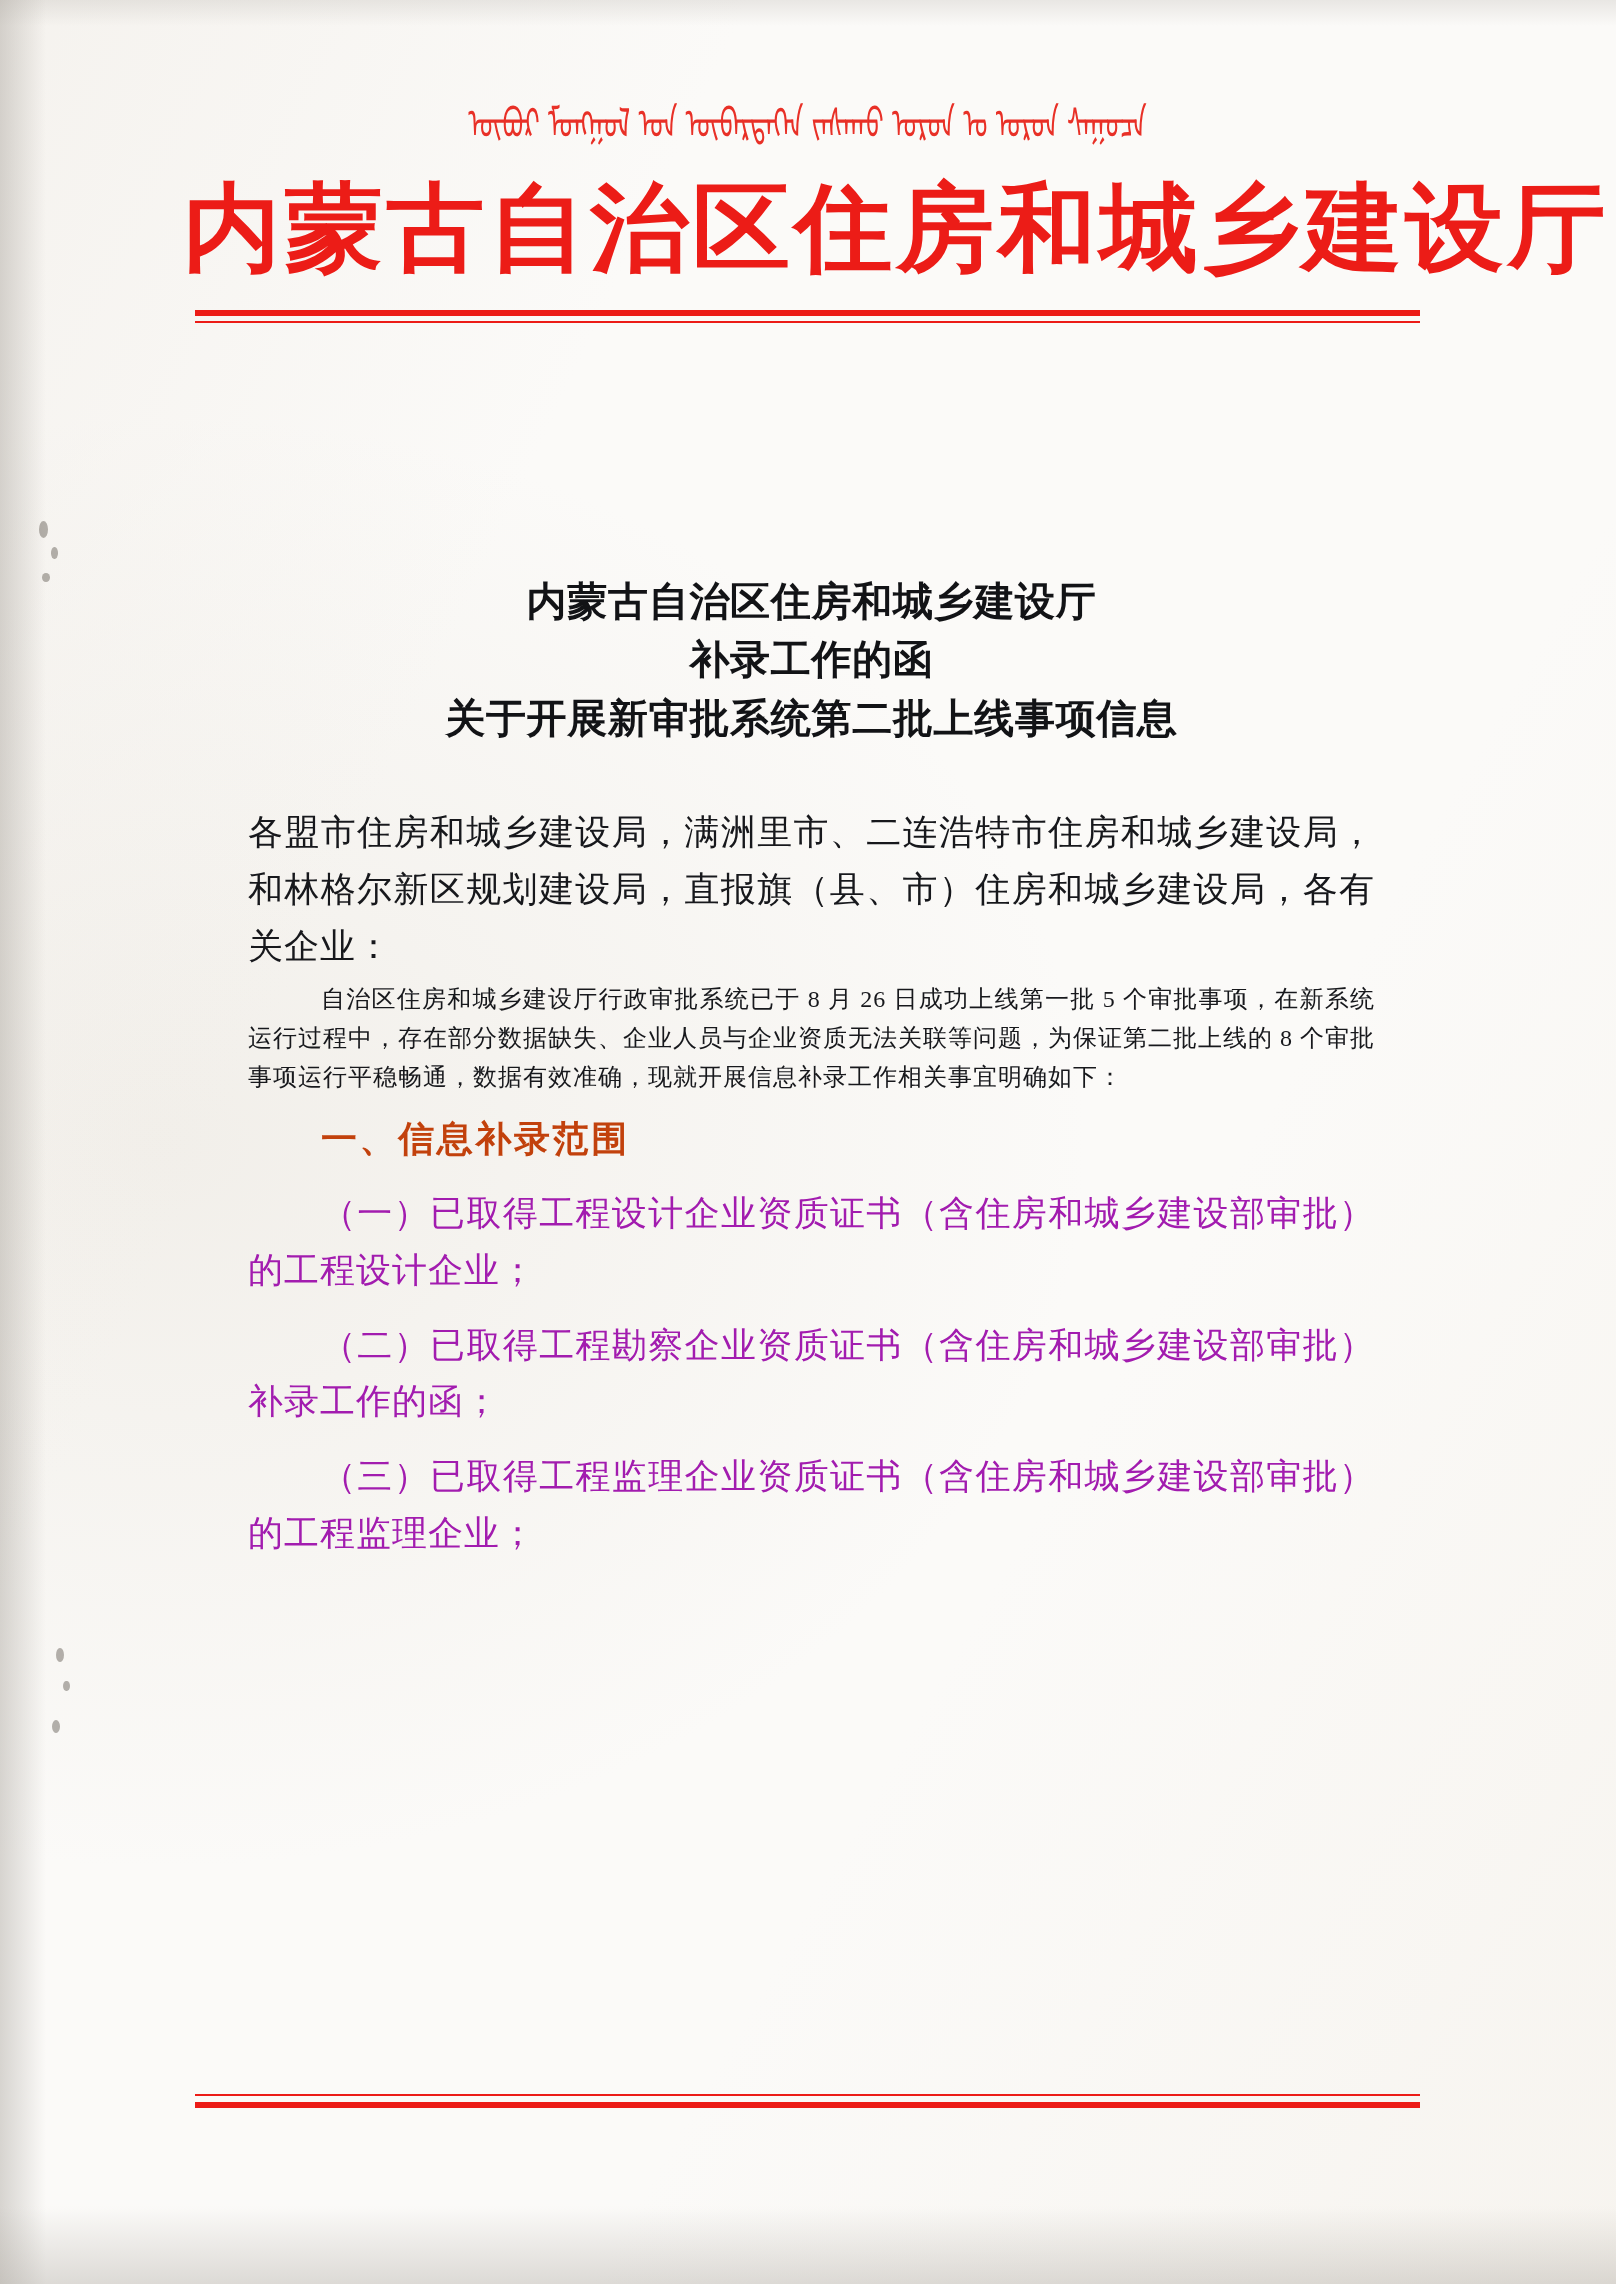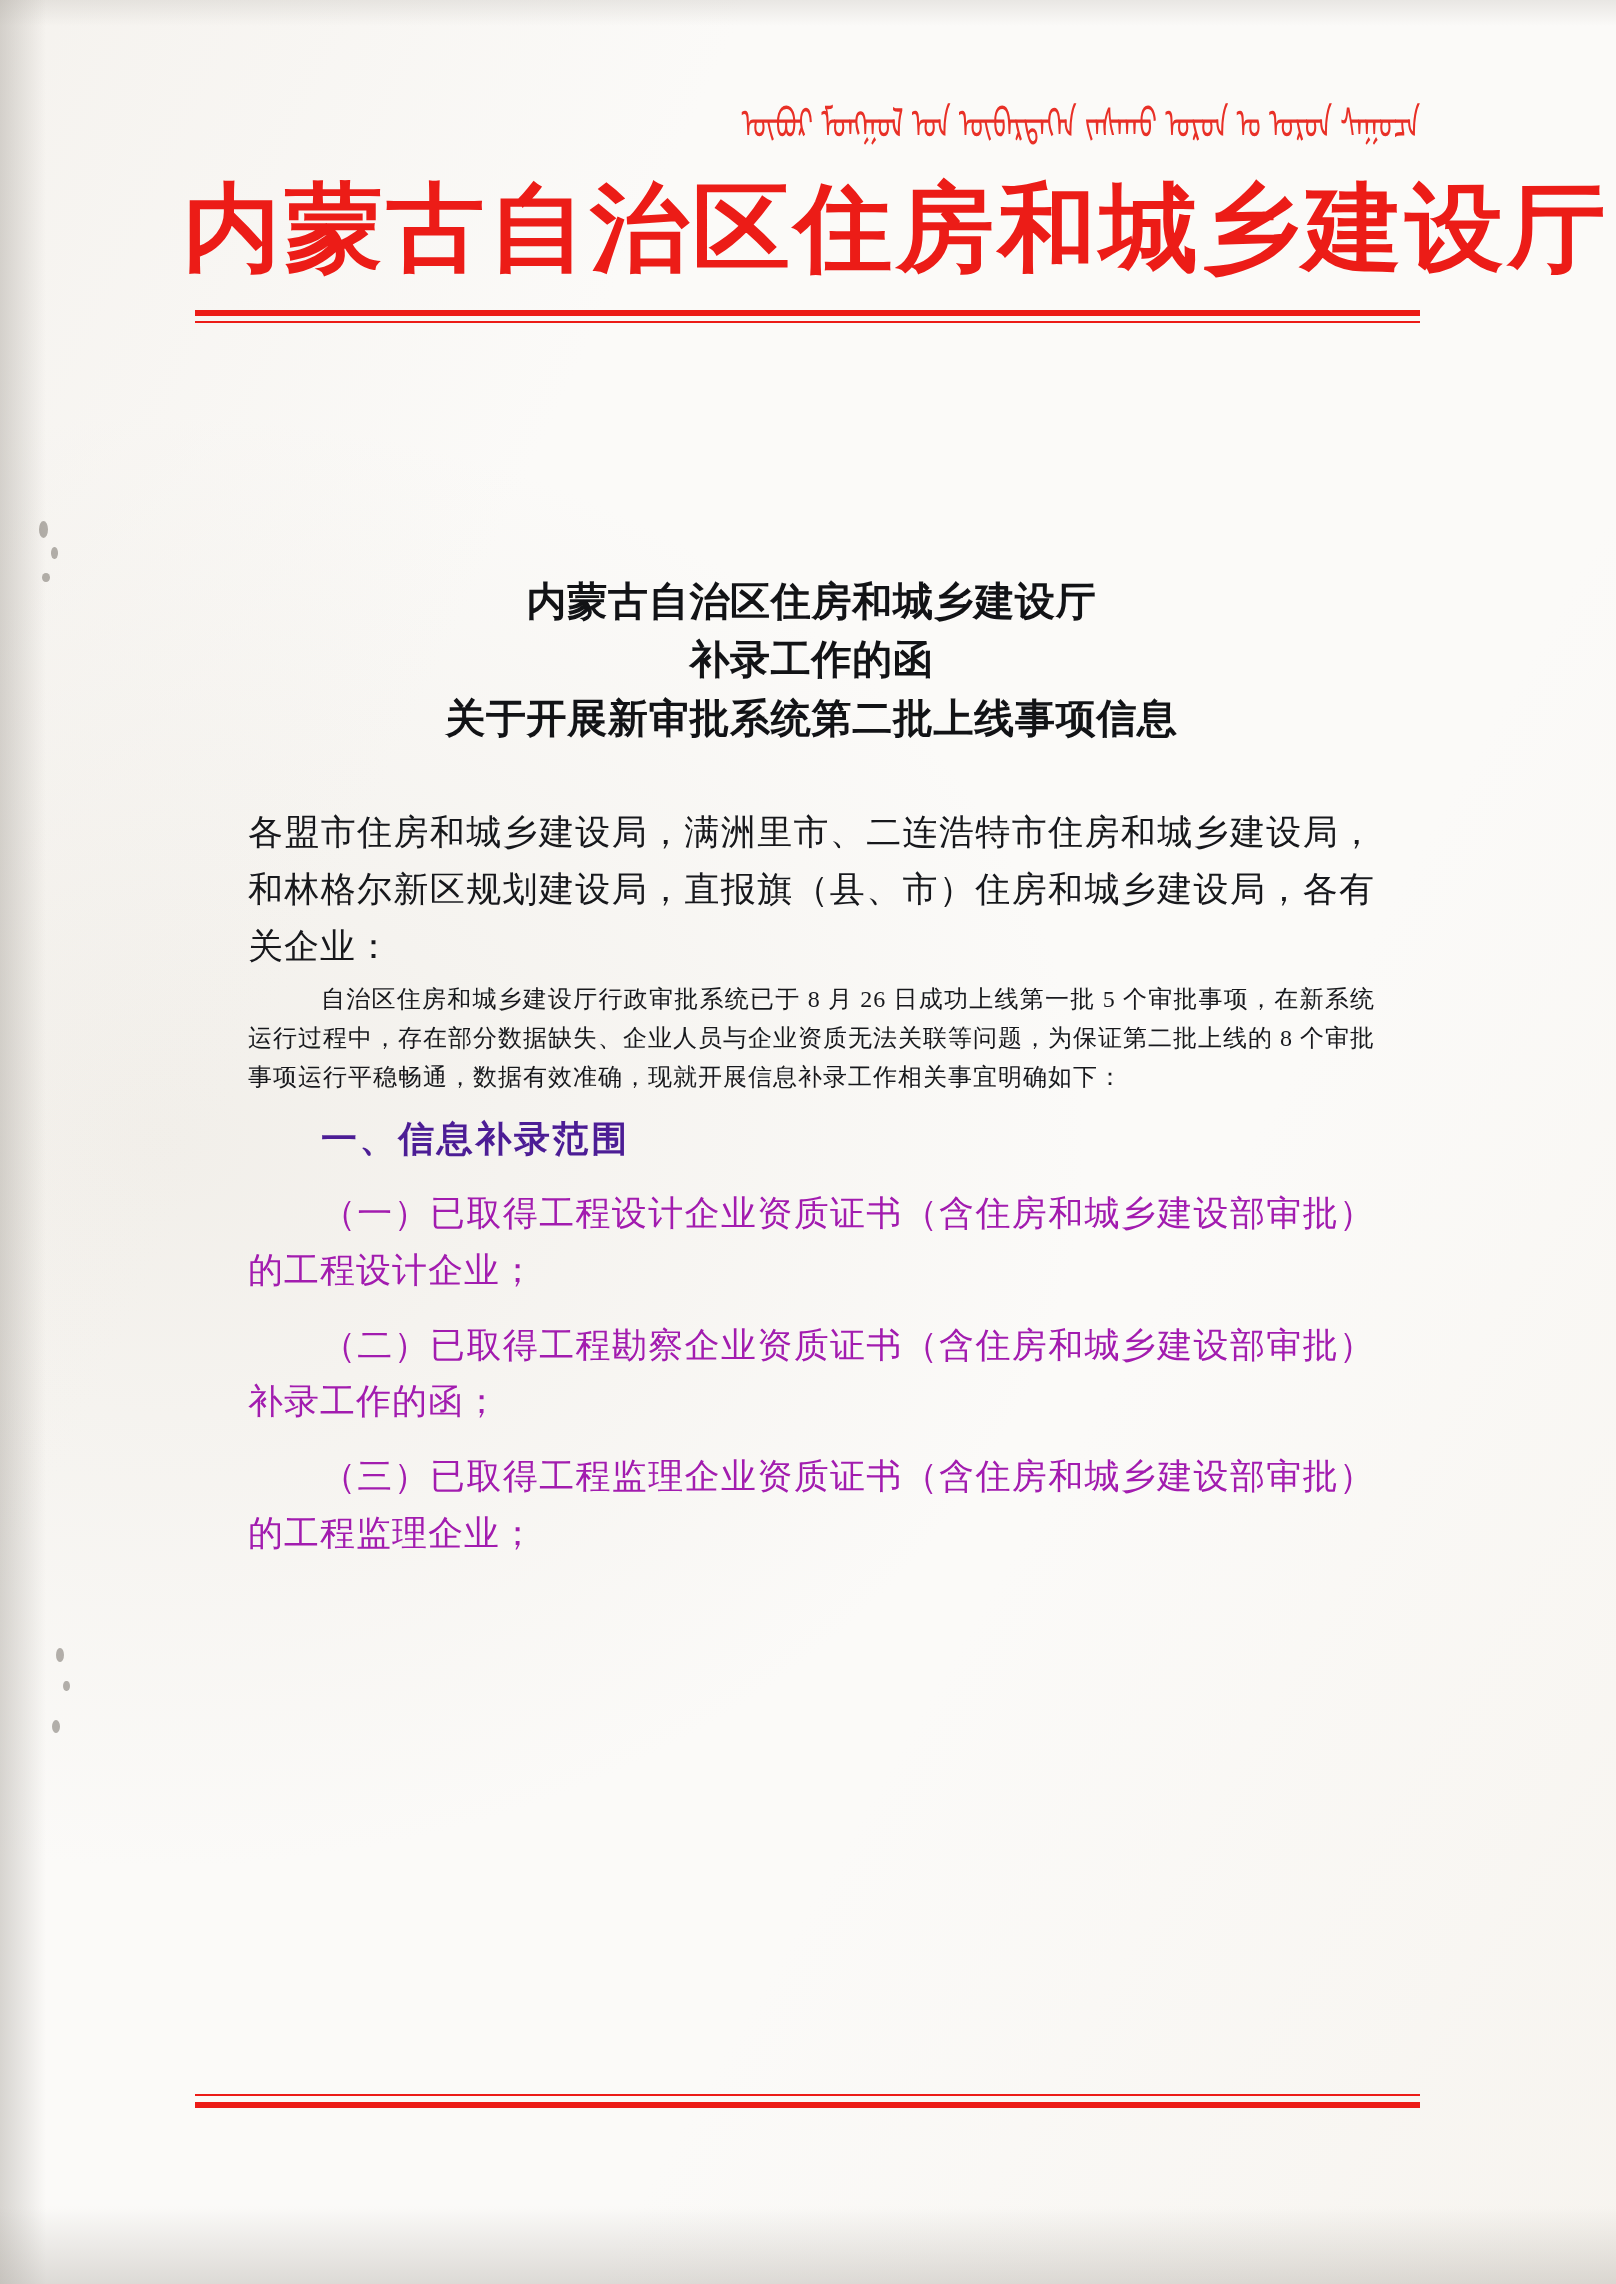--- a/index.html
+++ b/index.html
@@ -45,21 +45,21 @@
     background: linear-gradient(180deg, rgba(190,186,180,0.30), rgba(255,255,255,0));
     pointer-events: none;
   }
 
   
   .letterhead {
     position: absolute;
     left: 195px;
     top: 98px;
     width: 1225px;
-    text-align: right;
+    text-align: center;
   }
   .mongolian-script {
     color: #e8261c;
     font-family: "DejaVu Sans", sans-serif;
     font-size: 26px;
     letter-spacing: 1.3px;
     line-height: 1.25;
     white-space: nowrap;
     transform: scaleY(1.6);
     transform-origin: center top;
@@ -126,21 +126,21 @@
     text-indent: 73px;
     color: #17181c;
   }
   .section-heading {
     margin-top: 13px;
     font-size: 36px;
     font-weight: bold;
     line-height: 1.62;
     letter-spacing: 2.6px;
     text-indent: 73px;
-    color: #4c1d95;
+    color: #c2410c;
   }
   .item {
     margin-top: 18px;
     font-size: 35px;
     line-height: 1.62;
     letter-spacing: 1px;
     text-align: justify;
     text-indent: 73px;
     color: #a21caf;
   }

